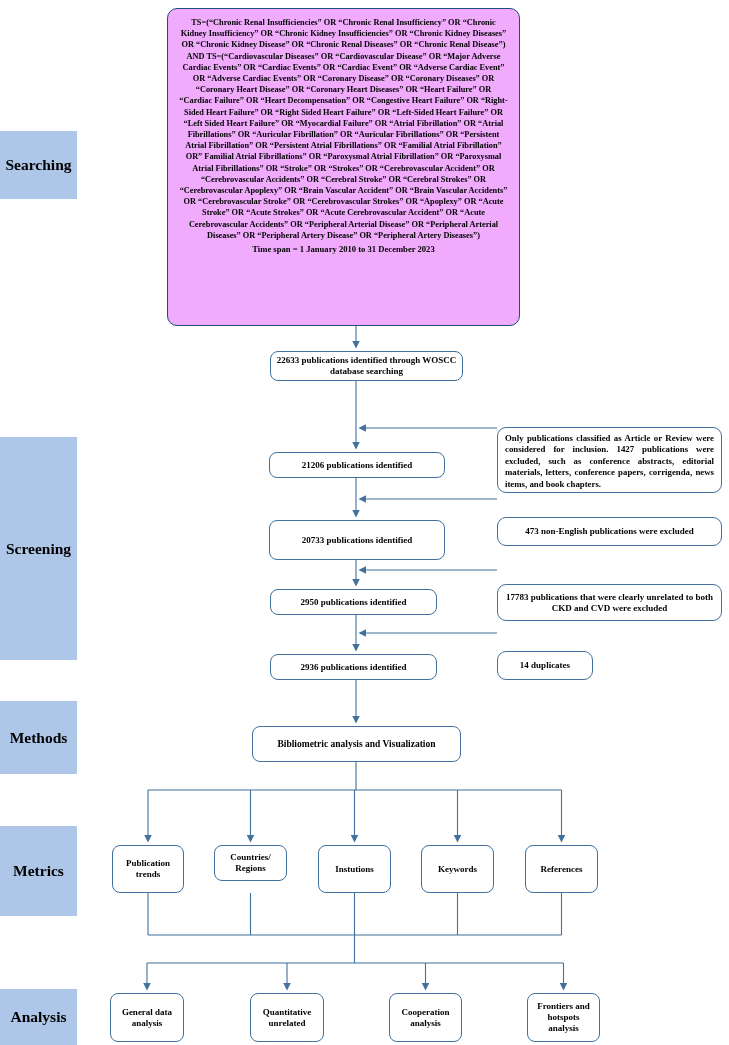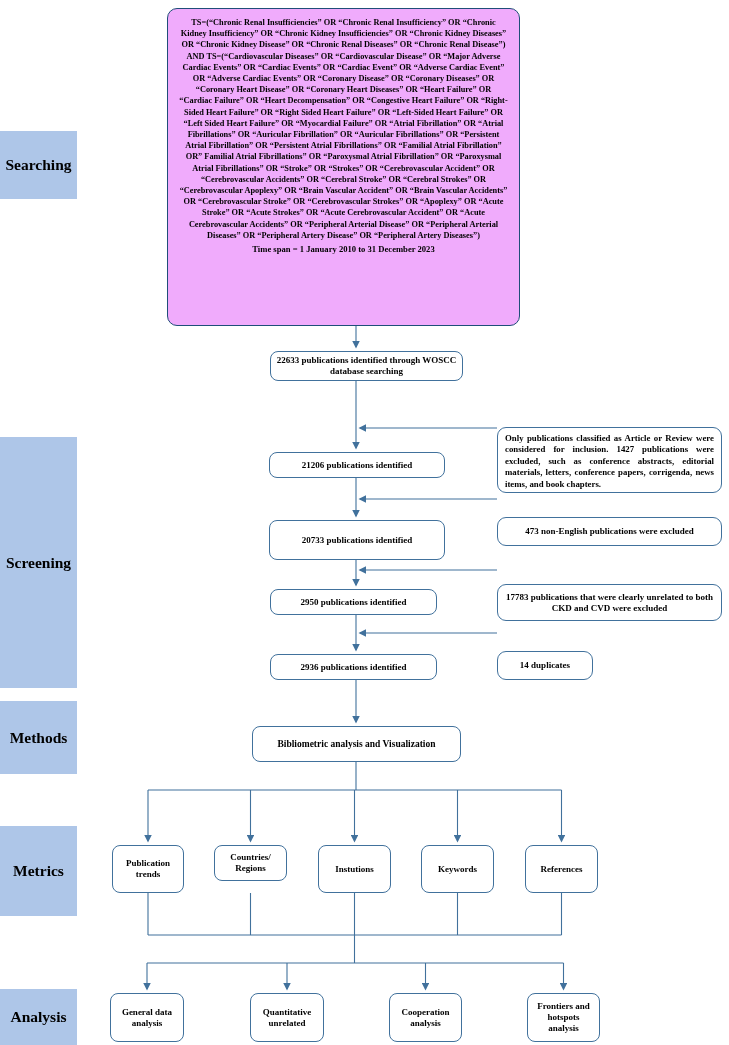--- a/index.html
+++ b/index.html
@@ -81,21 +81,21 @@
       <line x1="354.5" y1="935" x2="354.5" y2="963"></line>
       <line x1="147" y1="963" x2="563.5" y2="963"></line>
       <line x1="147" y1="963" x2="147" y2="989" marker-end="url(#arr)"></line>
       <line x1="287" y1="963" x2="287" y2="989" marker-end="url(#arr)"></line>
       <line x1="425.5" y1="963" x2="425.5" y2="989" marker-end="url(#arr)"></line>
       <line x1="563.5" y1="963" x2="563.5" y2="989" marker-end="url(#arr)"></line>
     </g>
   </svg>
 
   <div class="side-label" style="top:131px;height:68px">Searching</div>
-  <div class="side-label" style="top:437px;height:251px">Screening</div>
+  <div class="side-label" style="top:437px;height:223px">Screening</div>
   <div class="side-label" style="top:701px;height:73px">Methods</div>
   <div class="side-label" style="top:826px;height:90px">Metrics</div>
   <div class="side-label" style="top:989px;height:56px">Analysis</div>
 
   <div class="query-box">
     <div class="query-text">TS=(“Chronic Renal Insufficiencies” OR “Chronic Renal Insufficiency” OR “Chronic Kidney Insufficiency” OR “Chronic Kidney Insufficiencies” OR “Chronic Kidney Diseases” OR “Chronic Kidney Disease” OR “Chronic Renal Diseases” OR “Chronic Renal Disease”) AND TS=(“Cardiovascular Diseases” OR “Cardiovascular Disease” OR “Major Adverse Cardiac Events” OR “Cardiac Events” OR “Cardiac Event” OR “Adverse Cardiac Event” OR “Adverse Cardiac Events” OR “Coronary Disease” OR “Coronary Diseases” OR “Coronary Heart Disease” OR “Coronary Heart Diseases” OR “Heart Failure” OR “Cardiac Failure” OR “Heart Decompensation” OR “Congestive Heart Failure” OR “Right-Sided Heart Failure” OR “Right Sided Heart Failure” OR “Left-Sided Heart Failure” OR “Left Sided Heart Failure” OR “Myocardial Failure” OR “Atrial Fibrillation” OR “Atrial Fibrillations” OR “Auricular Fibrillation” OR “Auricular Fibrillations” OR “Persistent Atrial Fibrillation” OR “Persistent Atrial Fibrillations” OR “Familial Atrial Fibrillation” OR” Familial Atrial Fibrillations” OR “Paroxysmal Atrial Fibrillation” OR “Paroxysmal Atrial Fibrillations” OR “Stroke” OR “Strokes” OR “Cerebrovascular Accident” OR “Cerebrovascular Accidents” OR “Cerebral Stroke” OR “Cerebral Strokes” OR “Cerebrovascular Apoplexy” OR “Brain Vascular Accident” OR “Brain Vascular Accidents” OR “Cerebrovascular Stroke” OR “Cerebrovascular Strokes” OR “Apoplexy” OR “Acute Stroke” OR “Acute Strokes” OR “Acute Cerebrovascular Accident” OR “Acute Cerebrovascular Accidents” OR “Peripheral Arterial Disease” OR “Peripheral Arterial Diseases” OR “Peripheral Artery Disease” OR “Peripheral Artery Diseases”)</div>
     <div class="query-timespan">Time span =  1 January 2010 to 31 December 2023</div>
   </div>
 
   <div class="fbox" style="left:270px;top:351px;width:193px;height:30px">22633 publications identified through WOSCC database searching</div>

